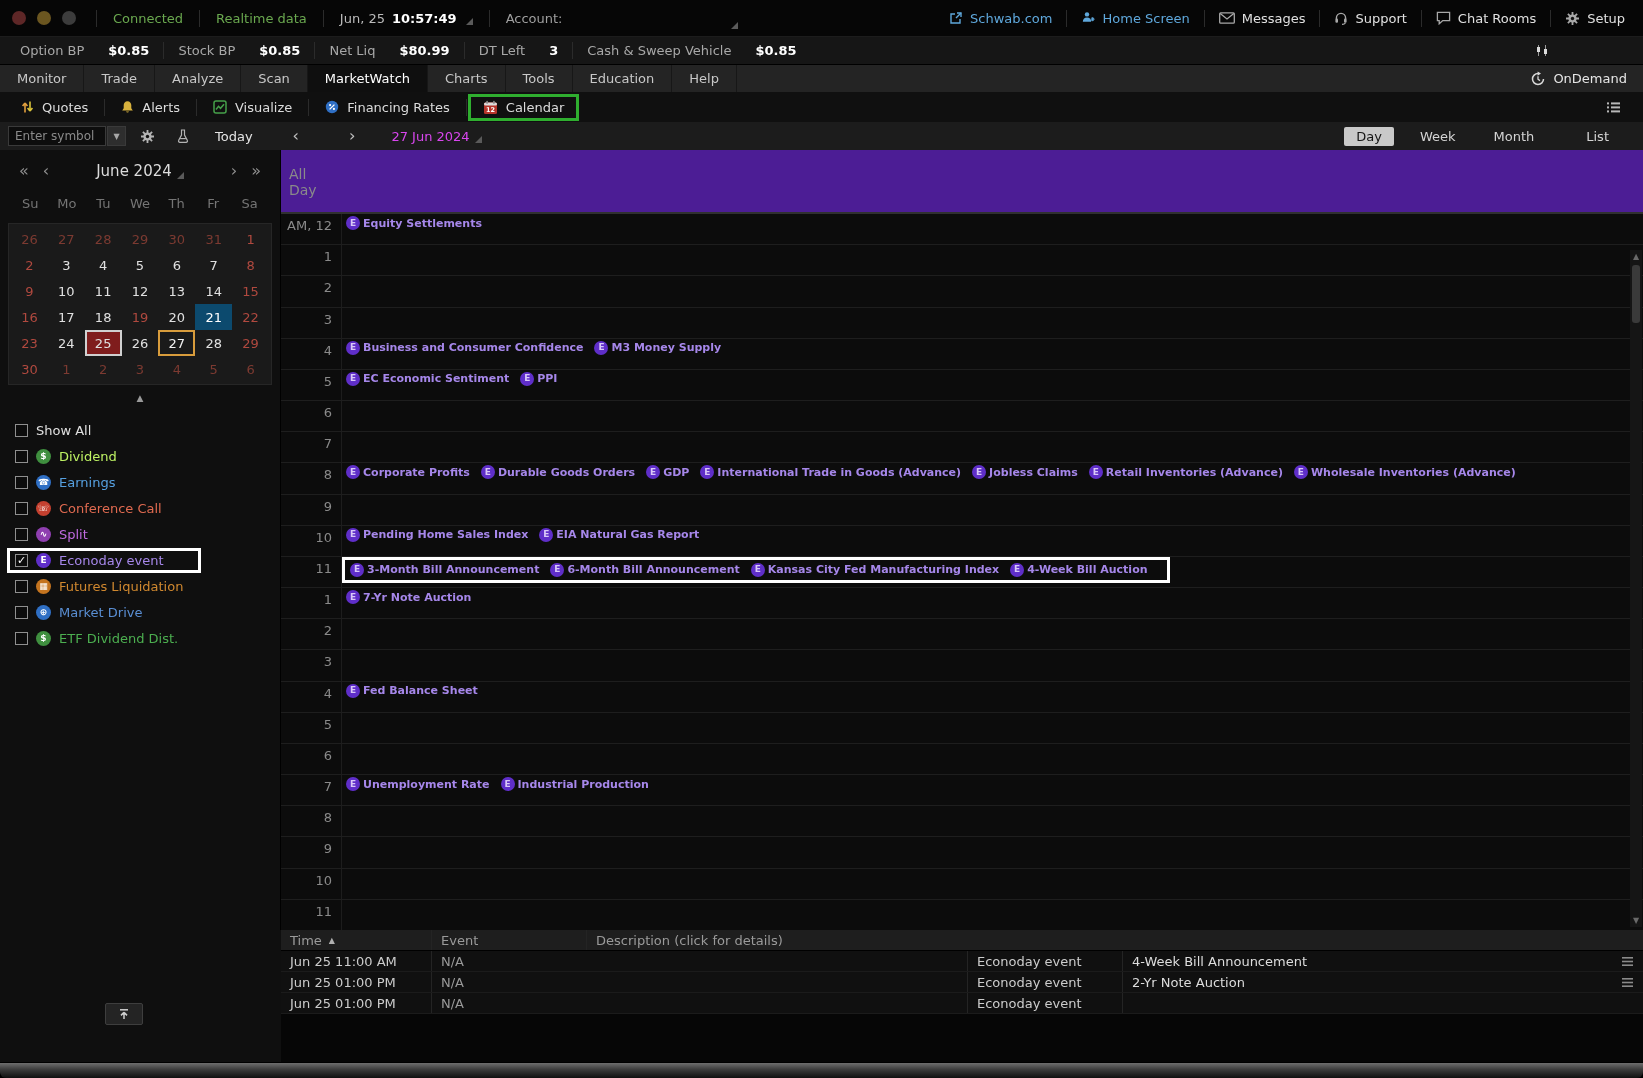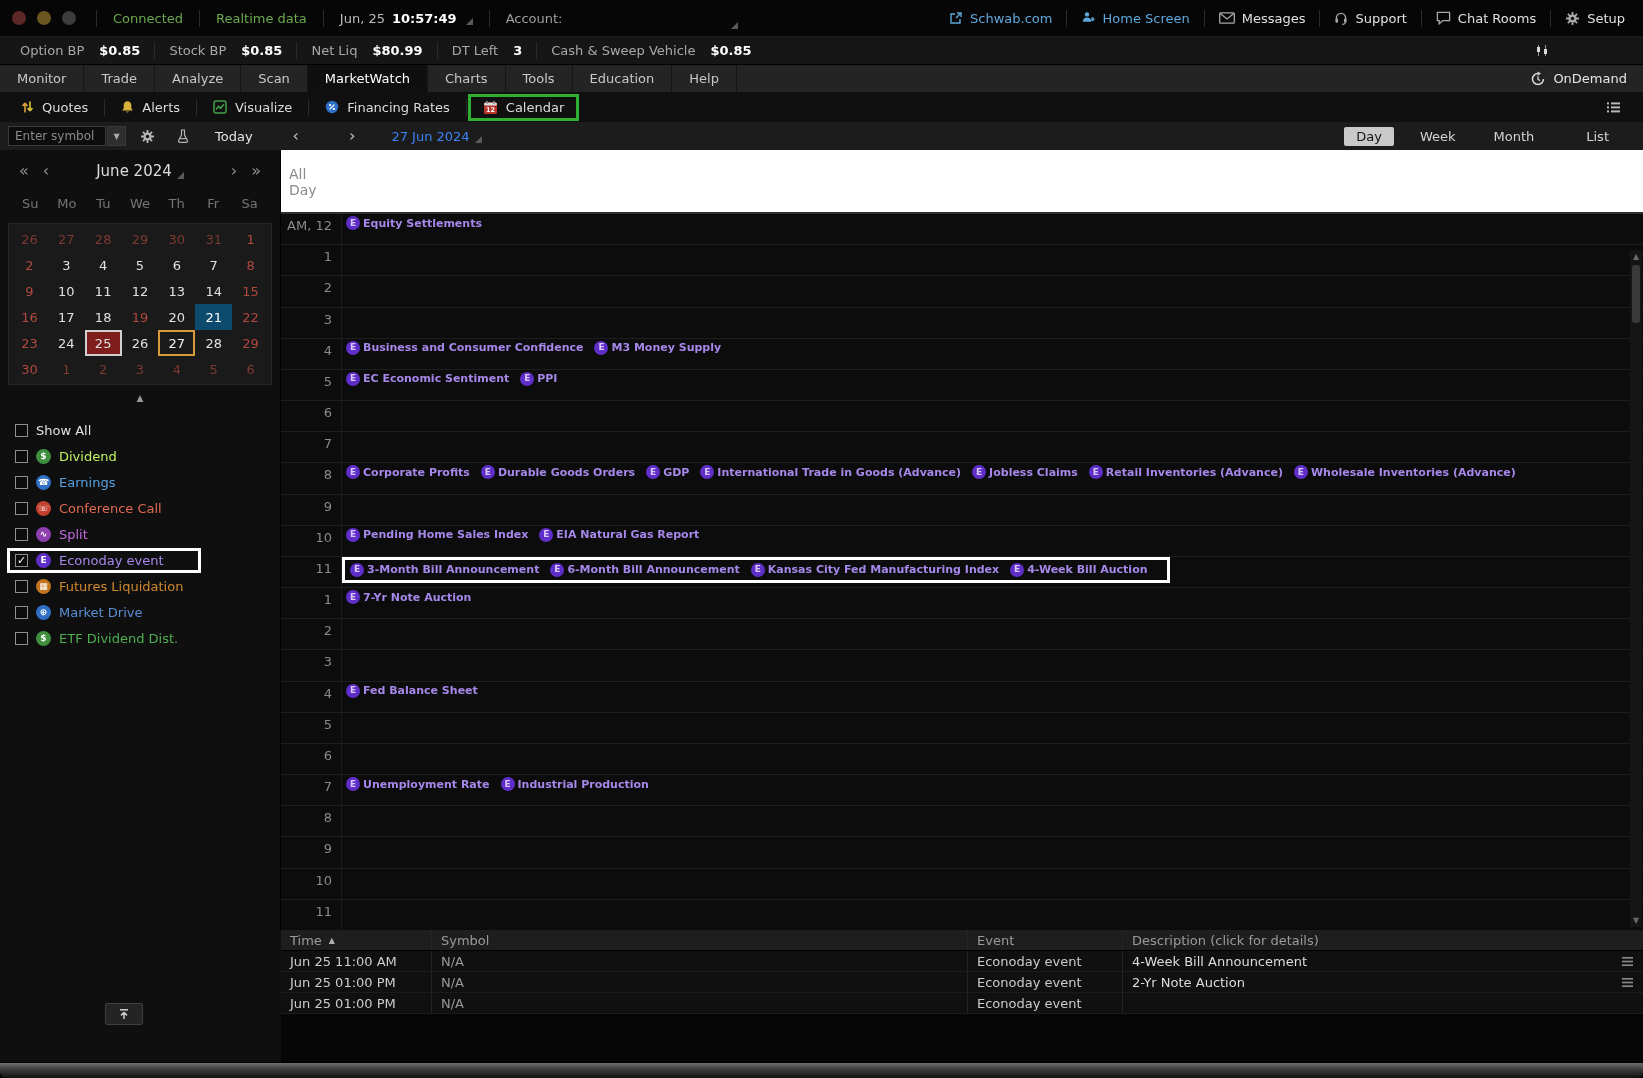--- a/index.html
+++ b/index.html
@@ -22,21 +22,21 @@
 .spacer{flex:1;}
 .top-links{display:flex;align-items:center;gap:8px;}
 .toplink{display:flex;align-items:center;gap:7px;color:#e0e0e0;cursor:pointer;padding:0 6px;white-space:nowrap;}
 .toplink .icon{color:#a8a8a8;display:flex;}
 .toplink.blue{color:#5fa8dc;}
 .toplink.blue .icon{color:#5fa8dc;}
 .icon{display:inline-flex;align-items:center;justify-content:center;}
 
 
 .acctbar{height:28px;flex:none;background:#161616;border-bottom:1px solid #000;display:flex;align-items:center;padding:0 6px;}
-.acct-item{display:flex;gap:15px;align-items:center;padding:0 14px;white-space:nowrap;text-align:center;}
+.acct-item{display:flex;gap:24px;align-items:center;padding:0 14px;white-space:nowrap;text-align:center;}
 .acct-label{color:#a8a8a8;}
 .acct-value{color:#fff;font-weight:bold;}
 .acct-right{margin-left:auto;margin-right:88px;color:#ddd;display:flex;cursor:pointer;}
 
 
 .maintabs{height:27px;flex:none;background:#242424;display:flex;align-items:stretch;}
 .maintab{padding:0 17px;display:flex;align-items:center;color:#c8c8c8;border-right:1px solid #171717;cursor:pointer;white-space:nowrap;}
 .maintab.active{background:#0f0f0f;color:#fff;}
 .ondemand{margin-left:auto;display:flex;align-items:center;gap:7px;padding:0 16px;color:#e6e6e6;cursor:pointer;}
 .ondemand .icon{color:#d8d8d8;}
@@ -49,21 +49,21 @@
 .subtabs-right{margin-left:auto;margin-right:14px;color:#b8b8b8;display:flex;cursor:pointer;}
 
 
 .toolbar{height:28px;flex:none;background:#1c1c1c;display:flex;align-items:center;padding:0 8px;gap:6px;}
 .symbol-input{width:98px;height:20px;background:#0d0d0d;border:1px solid #3a3a3a;color:#c8c8c8;padding:0 6px;font-size:12px;font-family:inherit;outline:none;}
 .symbol-input::placeholder{color:#8a8a8a;}
 .dd-btn{width:19px;height:20px;background:#2e2e2e;border:1px solid #3a3a3a;margin-left:-5px;color:#a8a8a8;display:flex;align-items:center;justify-content:center;font-size:8px;cursor:pointer;}
 .tool-icon{color:#b4b4b4;display:flex;padding:0 8px;cursor:pointer;}
 .today-btn{color:#e4e4e4;padding:2px 12px;cursor:pointer;text-align:center;}
 .nav-arrow{color:#c0c0c0;font-size:16px;padding:0 22px;cursor:pointer;line-height:1;}
-.cur-date{color:#3b82f6;display:flex;align-items:flex-end;gap:3px;padding-left:8px;}
+.cur-date{color:#d946ef;display:flex;align-items:flex-end;gap:3px;padding-left:8px;}
 .views{margin-left:auto;display:flex;align-items:center;gap:14px;padding-right:14px;}
 .view-btn{color:#d4d4d4;cursor:pointer;padding:2px 12px;border-radius:2px;}
 .view-btn.active{background:#c9c9c9;color:#141414;}
 .view-btn.last{margin-left:14px;}
 
 
 .content{flex:1;display:flex;min-height:0;position:relative;background:#0b0b0b;}
 .sidebar{width:281px;flex:none;background:#0f0f0f;border-right:1px solid #000;display:flex;flex-direction:column;}
 
 
@@ -86,21 +86,21 @@
 .filters{padding:16px 0 0 10px;display:flex;flex-direction:column;gap:7px;}
 .filter-row{display:flex;align-items:center;gap:8px;width:fit-content;padding:2px 5px;cursor:pointer;}
 .filter-row.highlighted{outline:3px solid #fff;outline-offset:0;width:188px;}
 .fcheck{width:13px;height:13px;border:1px solid #8f8f8f;background:#0c0c0c;display:flex;align-items:center;justify-content:center;color:#fff;font-size:11px;flex:none;line-height:1;}
 .ficon{width:15px;height:15px;border-radius:50%;display:flex;align-items:center;justify-content:center;font-size:9px;font-weight:bold;color:#fff;flex:none;line-height:1;}
 .flabel{font-size:13px;white-space:nowrap;}
 
 
 .calmain{flex:1;display:flex;flex-direction:column;min-width:0;background:#0c0c0c;}
 .day-title{height:28px;flex:none;display:flex;align-items:center;justify-content:center;color:#9a9a9a;font-size:15px;background:#101010;}
-.allday{height:64px;flex:none;background:#ffffff;border-bottom:2px solid #303030;display:flex;}
+.allday{height:64px;flex:none;background:#4c1d95;border-bottom:2px solid #303030;display:flex;}
 .allday-label{width:60px;flex:none;color:#8a8a8a;font-size:14px;padding:16px 6px 0 8px;}
 .hours{flex:1;display:flex;flex-direction:column;min-height:0;}
 .hour-row{flex:1;display:flex;border-top:1px solid #1e1e1e;min-height:0;}
 .hour-row:first-child{border-top:none;}
 .hour-label{width:60px;flex:none;text-align:right;padding:4px 9px 0 0;color:#8a8a8a;font-size:13px;white-space:nowrap;}
 .hour-events{flex:1;border-left:1px solid #1d1d1d;display:flex;align-items:flex-start;padding:2px 4px;min-width:0;overflow:hidden;}
 .evwrap{display:flex;align-items:center;flex-wrap:nowrap;}
 .evwrap.highlighted{border:3px solid #fff;padding:3px 8px 3px 5px;margin:-2px 0 0 -4px;}
 .chip{display:inline-flex;align-items:center;gap:3px;margin-right:11px;cursor:pointer;white-space:nowrap;}
 .chip-e{width:14px;height:14px;border-radius:50%;background:#5f2ec9;color:#d9c8f8;font-size:9px;font-weight:bold;display:flex;align-items:center;justify-content:center;flex:none;line-height:1;}
@@ -734,23 +734,20 @@
 
   <div class="bottom">
     <div class="bottom-left"></div>
     <div class="btable">
       <div id="btable-rows" style="display:flex;flex-direction:column;">
           <div class="brow header">
             <div class="bcell c-time">
               <span>Time</span>
               <span class="sort-tri">▲</span>
             </div>
-            <div class="bcell c-symbol">
-              <span>Symbol</span>
-            </div>
             <div class="bcell c-event">
               <span>Event</span>
             </div>
             <div class="bcell c-desc">
               <span>Description (click for details)</span>
             </div>
           </div>
           <div class="brow">
             <div class="bcell c-time">
               <span>Jun 25 11:00 AM</span>

